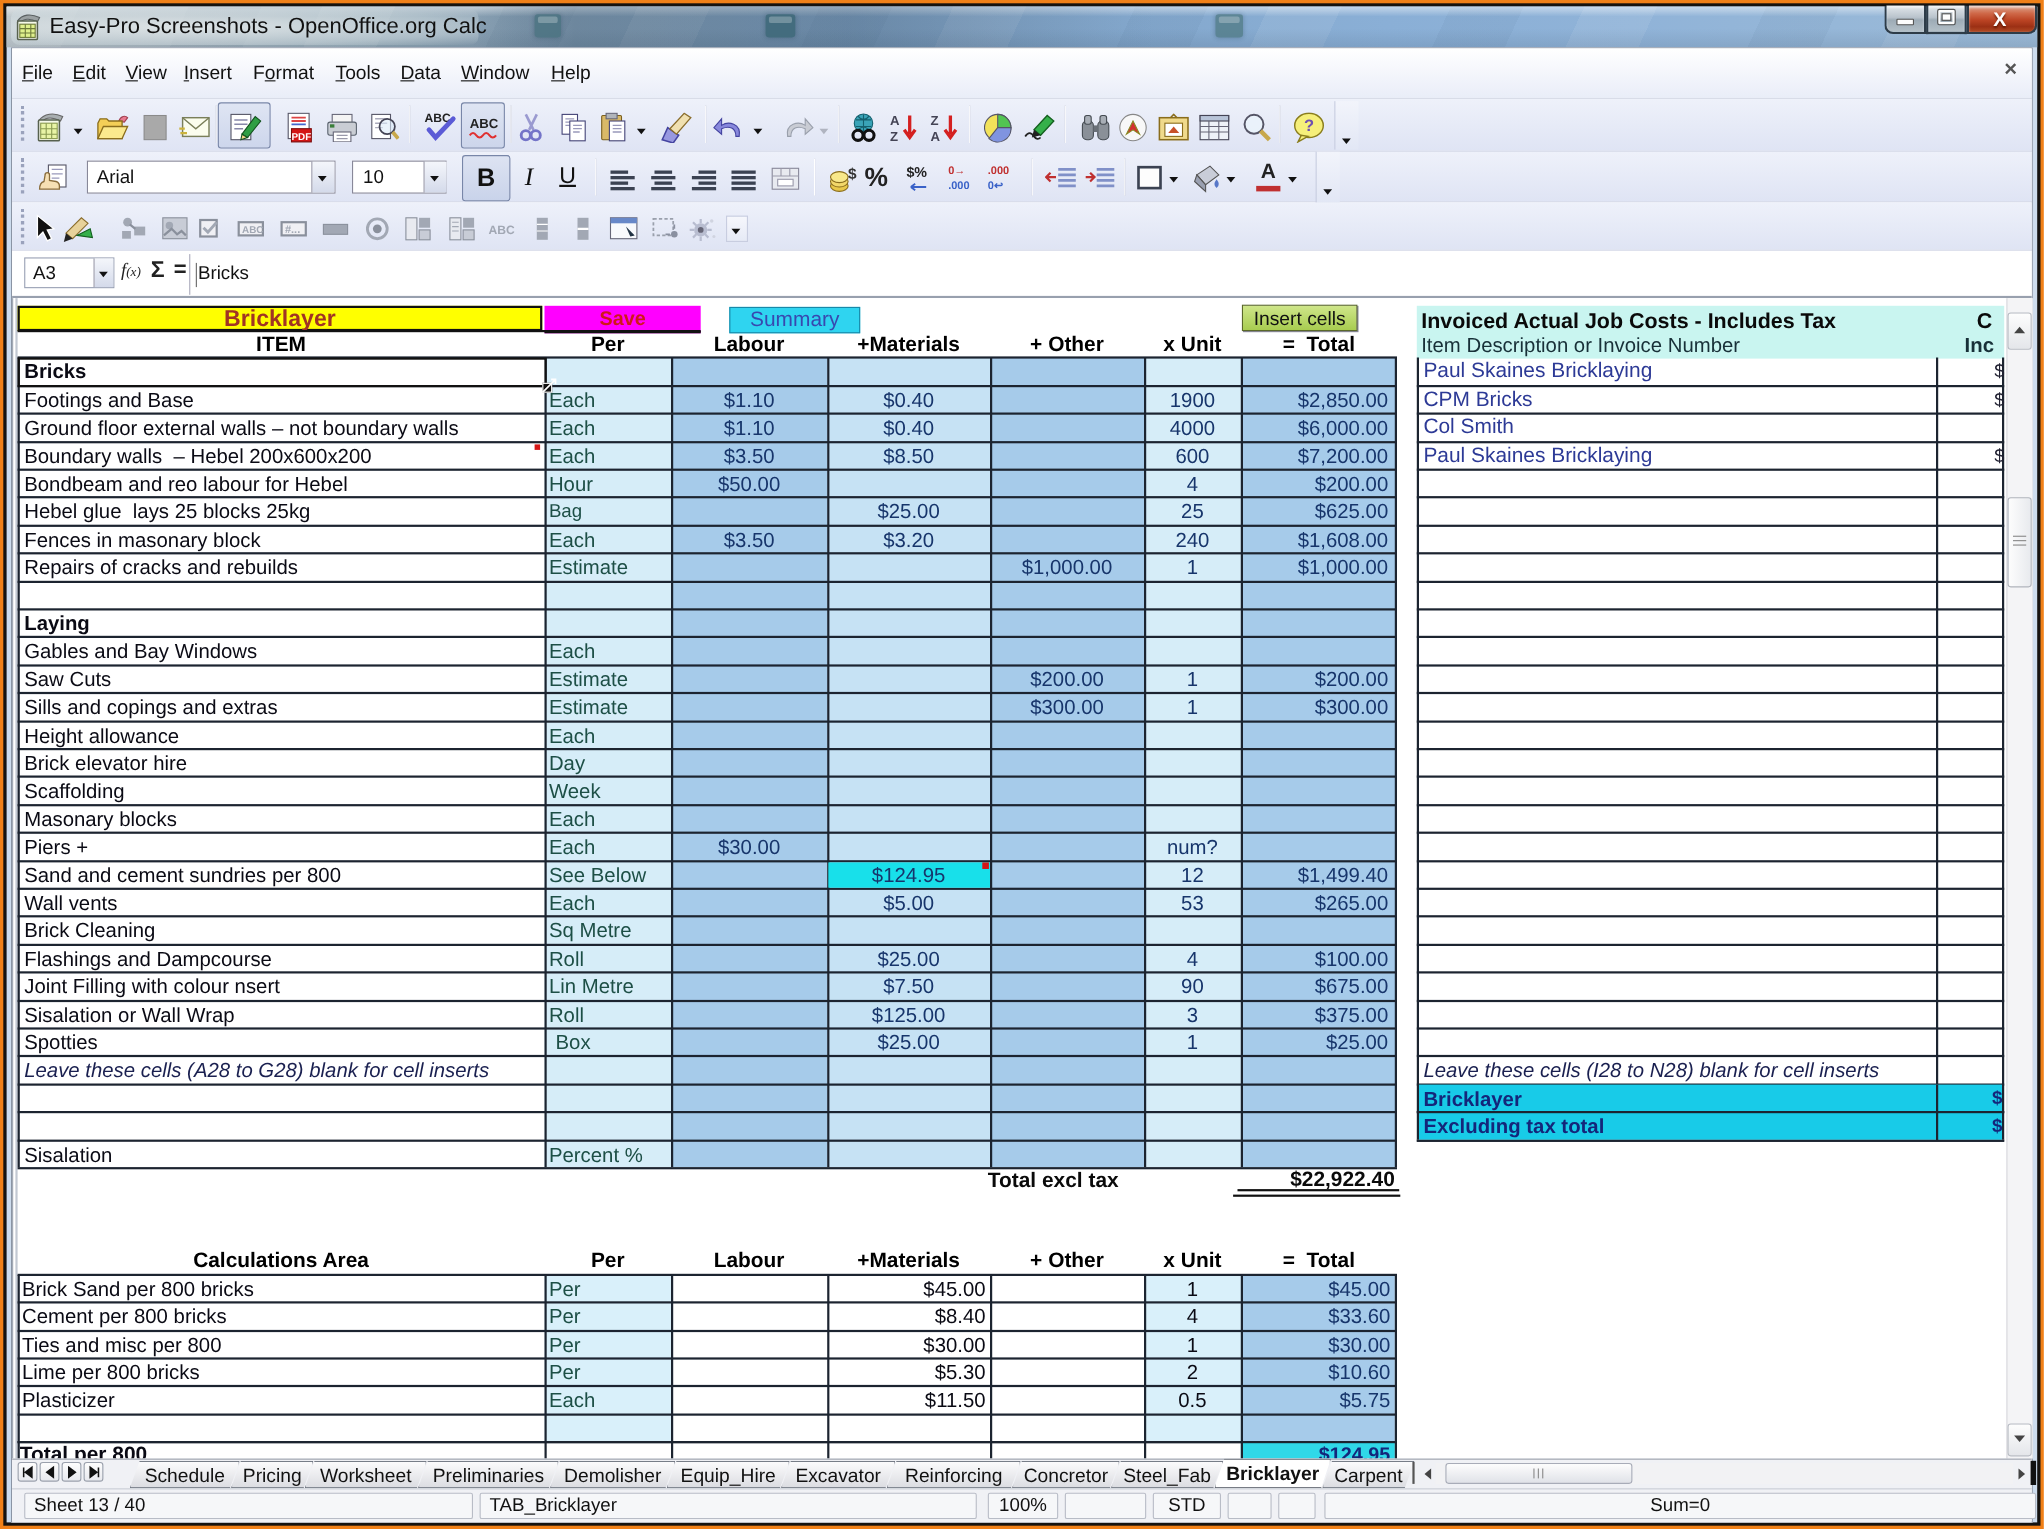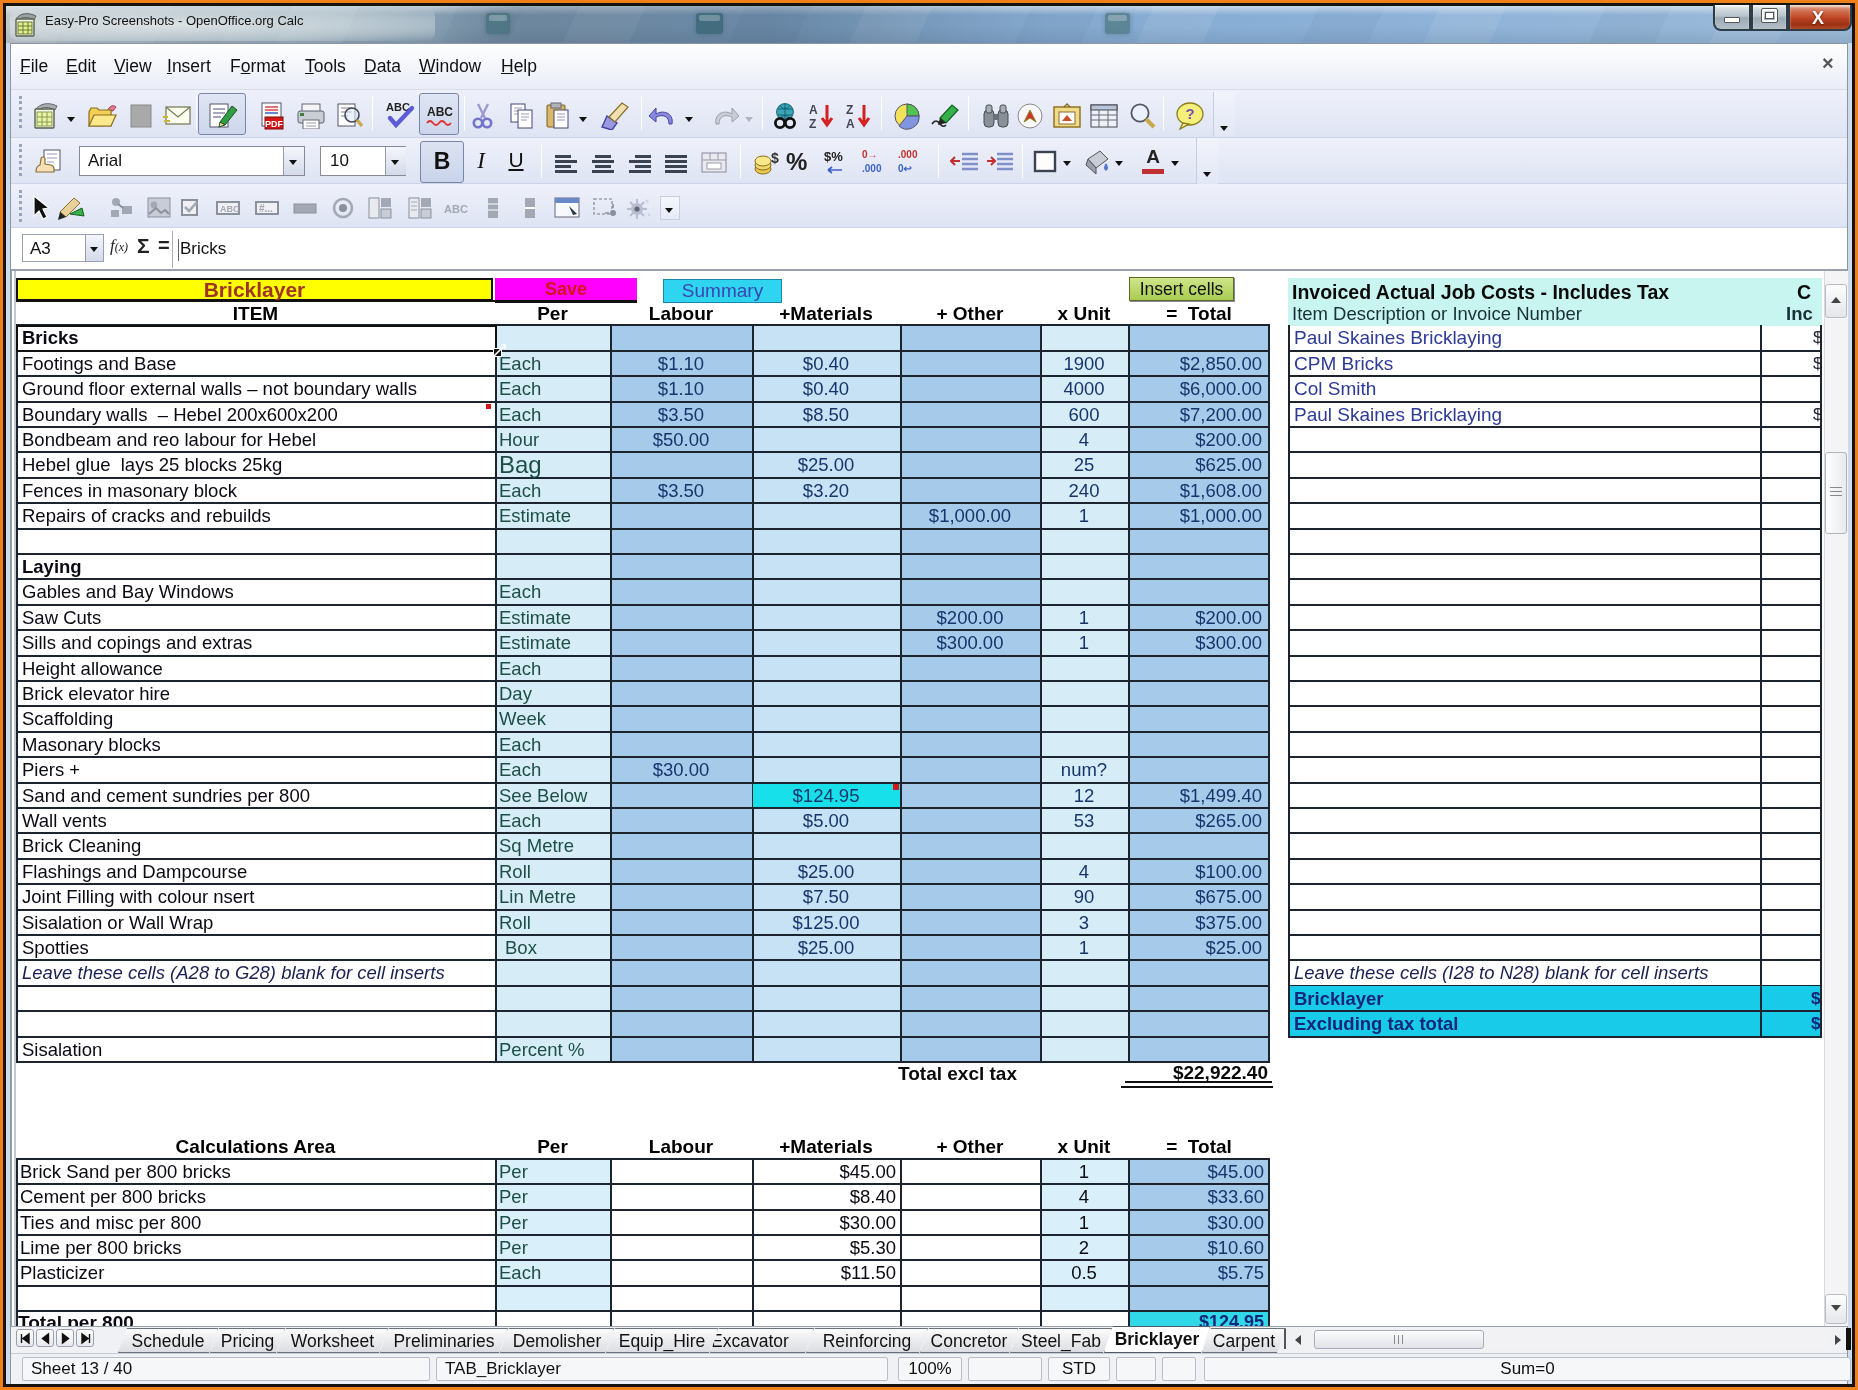--- a/index.html
+++ b/index.html
@@ -20,21 +20,21 @@
 <div style="position:absolute;left:696px;top:13px;width:27px;height:21px;background:#3d6878;opacity:.85;border-radius:3px;box-shadow:0 0 5px rgba(40,70,90,.4);"></div>
 <div style="position:absolute;left:699px;top:15px;width:21px;height:6px;background:rgba(255,255,255,.25);border-radius:2px;"></div>
 <div style="position:absolute;left:1105px;top:13px;width:25px;height:21px;background:#557f8c;opacity:.85;border-radius:3px;box-shadow:0 0 5px rgba(40,70,90,.4);"></div>
 <div style="position:absolute;left:1108px;top:15px;width:19px;height:6px;background:rgba(255,255,255,.25);border-radius:2px;"></div>
 <svg class="ab" style="left:12px;top:11px" width="27" height="27" viewBox="0 0 27 27">
 <path d="M4 8 C8 2 16 1 24 5 L22 9 C15 5 9 6 6 10 Z" fill="#9aa0a2" stroke="#5a6062" stroke-width="1"></path>
 <rect x="4" y="8" width="18" height="17" rx="1" fill="#f5f8e8" stroke="#57614f" stroke-width="1.4"></rect>
 <rect x="6" y="11" width="14" height="12" fill="#dff08c" stroke="#6d7a3a" stroke-width="1"></rect>
 <path d="M6 15 h14 M6 19 h14 M11 11 v12 M16 11 v12" stroke="#6d7a3a" stroke-width="1" fill="none"></path>
 </svg>
-<div style="position:absolute;left:45px;top:13px;width:600px;height:22px;font-size:13px;color:#111;">Easy-Pro Screenshots - OpenOffice.org Calc</div>
+<div style="position:absolute;left:45px;top:13px;width:600px;height:22px;font-size:20px;color:#111;">Easy-Pro Screenshots - OpenOffice.org Calc</div>
 <div style="position:absolute;left:1713px;top:5px;width:38px;height:26px;background:linear-gradient(to bottom,#e3e8ec,#b9c3cc 45%,#9dabb6 55%,#b4c0c8);border:2px solid #2e3c48;border-top:none;border-radius:0 0 0 8px;box-shadow:inset 0 2px 2px rgba(255,255,255,.6);">
     <div style="position:absolute;left:50%;top:12px;width:16px;height:6px;margin-left:-8px;background:#fdfdfd;border:1px solid #555;border-radius:1px;"></div>
   </div>
 <div style="position:absolute;left:1751px;top:5px;width:37px;height:26px;background:linear-gradient(to bottom,#e3e8ec,#b9c3cc 45%,#9dabb6 55%,#b4c0c8);border:2px solid #2e3c48;border-top:none;border-radius:0;box-shadow:inset 0 2px 2px rgba(255,255,255,.6);">
     <div style="position:absolute;left:50%;top:4px;width:15px;height:13px;margin-left:-8px;border:2px solid #fdfdfd;outline:1px solid #555;background:transparent;border-radius:1px;">
       <div style="position:absolute;left:2px;top:2px;width:7px;height:5px;background:#fdfdfd;outline:1px solid #555;"></div>
     </div>
   </div>
 <div style="position:absolute;left:1788px;top:5px;width:64px;height:26px;background:linear-gradient(to bottom,#dca088 4%,#cf6848 30%,#bc4424 55%,#9c3014 80%,#b14a24);border:2px solid #2e3c48;border-top:none;border-radius:0 0 8px 0;box-shadow:inset 0 2px 2px rgba(255,255,255,.6);">
     <div style="position:absolute;left:50%;top:3px;margin-left:-8px;font-size:18px;font-weight:bold;color:#fff;text-shadow:0 1px 2px #601800;">X</div>
@@ -504,21 +504,21 @@
 <div style="position:absolute;left:752px;top:402px;width:148px;height:25px;font-size:18.5px;line-height:25px;color:#17356b;text-align:center;">$8.50</div>
 <div style="position:absolute;left:1040px;top:402px;width:88px;height:25px;font-size:18.5px;line-height:25px;color:#17356b;text-align:center;">600</div>
 <div style="position:absolute;left:1128px;top:402px;width:134px;height:25px;font-size:18.5px;line-height:25px;color:#17356b;text-align:right;">$7,200.00</div>
 <div style="position:absolute;left:486px;top:404px;width:5px;height:5px;background:#d41616;"></div>
 <div style="position:absolute;left:18px;top:427px;width:475px;height:25px;font-size:18.5px;line-height:25px;color:#0a0a14;padding-left:4px;white-space:nowrap;">Bondbeam and reo labour for Hebel</div>
 <div style="position:absolute;left:499px;top:427px;width:108px;height:25px;font-size:18.5px;line-height:25px;color:#1d4f46;white-space:nowrap;">Hour</div>
 <div style="position:absolute;left:610px;top:427px;width:142px;height:25px;font-size:18.5px;line-height:25px;color:#17356b;text-align:center;">$50.00</div>
 <div style="position:absolute;left:1040px;top:427px;width:88px;height:25px;font-size:18.5px;line-height:25px;color:#17356b;text-align:center;">4</div>
 <div style="position:absolute;left:1128px;top:427px;width:134px;height:25px;font-size:18.5px;line-height:25px;color:#17356b;text-align:right;">$200.00</div>
 <div style="position:absolute;left:18px;top:452px;width:475px;height:25px;font-size:18.5px;line-height:25px;color:#0a0a14;padding-left:4px;white-space:nowrap;">Hebel glue &nbsp;lays 25 blocks 25kg</div>
-<div style="position:absolute;left:499px;top:452px;width:108px;height:25px;font-size:24px;line-height:25px;color:#1d4f46;white-space:nowrap;">Bag</div>
+<div style="position:absolute;left:499px;top:452px;width:108px;height:25px;font-size:17px;line-height:25px;color:#1d4f46;white-space:nowrap;">Bag</div>
 <div style="position:absolute;left:752px;top:452px;width:148px;height:25px;font-size:18.5px;line-height:25px;color:#17356b;text-align:center;">$25.00</div>
 <div style="position:absolute;left:1040px;top:452px;width:88px;height:25px;font-size:18.5px;line-height:25px;color:#17356b;text-align:center;">25</div>
 <div style="position:absolute;left:1128px;top:452px;width:134px;height:25px;font-size:18.5px;line-height:25px;color:#17356b;text-align:right;">$625.00</div>
 <div style="position:absolute;left:18px;top:478px;width:475px;height:25px;font-size:18.5px;line-height:25px;color:#0a0a14;padding-left:4px;white-space:nowrap;">Fences in masonary block</div>
 <div style="position:absolute;left:499px;top:478px;width:108px;height:25px;font-size:18.5px;line-height:25px;color:#1d4f46;white-space:nowrap;">Each</div>
 <div style="position:absolute;left:610px;top:478px;width:142px;height:25px;font-size:18.5px;line-height:25px;color:#17356b;text-align:center;">$3.50</div>
 <div style="position:absolute;left:752px;top:478px;width:148px;height:25px;font-size:18.5px;line-height:25px;color:#17356b;text-align:center;">$3.20</div>
 <div style="position:absolute;left:1040px;top:478px;width:88px;height:25px;font-size:18.5px;line-height:25px;color:#17356b;text-align:center;">240</div>
 <div style="position:absolute;left:1128px;top:478px;width:134px;height:25px;font-size:18.5px;line-height:25px;color:#17356b;text-align:right;">$1,608.00</div>
 <div style="position:absolute;left:18px;top:503px;width:475px;height:25px;font-size:18.5px;line-height:25px;color:#0a0a14;padding-left:4px;white-space:nowrap;">Repairs of cracks and rebuilds</div>
@@ -736,21 +736,21 @@
 <div style="position:absolute;left:76px;top:1329px;width:18px;height:18px;background:linear-gradient(to bottom,#fdfdfd,#e8e9ee);border:1px solid #9aa0ac;border-radius:3px;"></div>
 <svg class="ab" style="left:78px;top:1331px" width="14" height="15" viewBox="0 0 14 15">
     <path d="M11.5 3 v9 M4 3 L4 12 L10 7.5 Z" fill="#111" stroke="#111" stroke-width="1.4"></path>
   </svg>
 <div style="position:absolute;left:118px;top:1328px;width:100px;height:25px;background:linear-gradient(to bottom,#fbfbfc,#dcdde2);border:1px solid #6a707c;clip-path:polygon(9px 0, 100% 0, calc(100% - 9px) 100%, 0 100%);text-align:center;font-size:17.5px;color:#111;line-height:24px;">Schedule</div>
 <div style="position:absolute;left:210px;top:1328px;width:75px;height:25px;background:linear-gradient(to bottom,#fbfbfc,#dcdde2);border:1px solid #6a707c;clip-path:polygon(9px 0, 100% 0, calc(100% - 9px) 100%, 0 100%);text-align:center;font-size:17.5px;color:#111;line-height:24px;">Pricing</div>
 <div style="position:absolute;left:277px;top:1328px;width:111px;height:25px;background:linear-gradient(to bottom,#fbfbfc,#dcdde2);border:1px solid #6a707c;clip-path:polygon(9px 0, 100% 0, calc(100% - 9px) 100%, 0 100%);text-align:center;font-size:17.5px;color:#111;line-height:24px;">Worksheet</div>
 <div style="position:absolute;left:380px;top:1328px;width:128px;height:25px;background:linear-gradient(to bottom,#fbfbfc,#dcdde2);border:1px solid #6a707c;clip-path:polygon(9px 0, 100% 0, calc(100% - 9px) 100%, 0 100%);text-align:center;font-size:17.5px;color:#111;line-height:24px;">Preliminaries</div>
 <div style="position:absolute;left:500px;top:1328px;width:114px;height:25px;background:linear-gradient(to bottom,#fbfbfc,#dcdde2);border:1px solid #6a707c;clip-path:polygon(9px 0, 100% 0, calc(100% - 9px) 100%, 0 100%);text-align:center;font-size:17.5px;color:#111;line-height:24px;">Demolisher</div>
 <div style="position:absolute;left:606px;top:1328px;width:112px;height:25px;background:linear-gradient(to bottom,#fbfbfc,#dcdde2);border:1px solid #6a707c;clip-path:polygon(9px 0, 100% 0, calc(100% - 9px) 100%, 0 100%);text-align:center;font-size:17.5px;color:#111;line-height:24px;">Equip_Hire</div>
-<div style="position:absolute;left:710px;top:1328px;width:104px;height:25px;background:linear-gradient(to bottom,#fbfbfc,#dcdde2);border:1px solid #6a707c;clip-path:polygon(9px 0, 100% 0, calc(100% - 9px) 100%, 0 100%);text-align:left;font-size:17.5px;color:#111;line-height:24px;">Excavator</div>
+<div style="position:absolute;left:710px;top:1328px;width:104px;height:25px;background:linear-gradient(to bottom,#fbfbfc,#dcdde2);border:1px solid #6a707c;clip-path:polygon(9px 0, 100% 0, calc(100% - 9px) 100%, 0 100%);text-align:center;font-size:17.5px;color:#111;line-height:24px;">Excavator</div>
 <div style="position:absolute;left:806px;top:1328px;width:122px;height:25px;background:linear-gradient(to bottom,#fbfbfc,#dcdde2);border:1px solid #6a707c;clip-path:polygon(9px 0, 100% 0, calc(100% - 9px) 100%, 0 100%);text-align:center;font-size:17.5px;color:#111;line-height:24px;">Reinforcing</div>
 <div style="position:absolute;left:920px;top:1328px;width:98px;height:25px;background:linear-gradient(to bottom,#fbfbfc,#dcdde2);border:1px solid #6a707c;clip-path:polygon(9px 0, 100% 0, calc(100% - 9px) 100%, 0 100%);text-align:center;font-size:17.5px;color:#111;line-height:24px;">Concretor</div>
 <div style="position:absolute;left:1010px;top:1328px;width:102px;height:25px;background:linear-gradient(to bottom,#fbfbfc,#dcdde2);border:1px solid #6a707c;clip-path:polygon(9px 0, 100% 0, calc(100% - 9px) 100%, 0 100%);text-align:center;font-size:17.5px;color:#111;line-height:24px;">Steel_Fab</div>
 <div style="position:absolute;left:1202px;top:1328px;width:84px;height:25px;background:linear-gradient(to bottom,#fbfbfc,#dcdde2);border:1px solid #6a707c;clip-path:polygon(9px 0, 100% 0, calc(100% - 9px) 100%, 0 100%);text-align:center;font-size:17.5px;color:#111;line-height:24px;">Carpent</div>
 <div style="position:absolute;left:1104px;top:1326px;width:106px;height:27px;background:#fff;border:1px solid #555b66;clip-path:polygon(9px 0, 100% 0, calc(100% - 9px) 100%, 0 100%);text-align:center;font-size:17.5px;font-weight:bold;color:#111;line-height:25px;">Bricklayer</div>
 <div style="position:absolute;left:1284px;top:1329px;width:2px;height:20px;background:#555;"></div>
 <svg class="ab" style="left:1293px;top:1334px" width="10" height="12" viewBox="0 0 10 12">
     <path d="M8 1 L2 6 L8 11 Z" fill="#444"></path>
   </svg>
 <div style="position:absolute;left:1305px;top:1330px;width:525px;height:19px;background:#f2f2f4;"></div>

